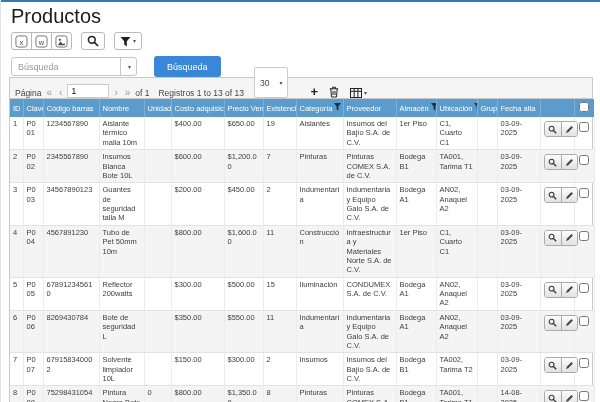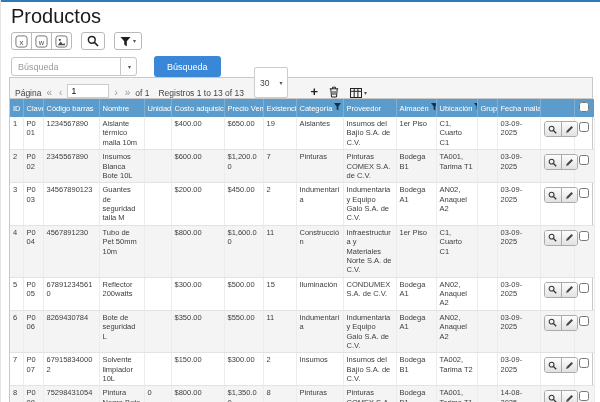--- a/index.html
+++ b/index.html
@@ -199,21 +199,21 @@
           </th>
           <th>
             <span class="th-flex">
               <span>Ubicación</span>
               <span><svg width="7" height="8" viewBox="0 0 8 9">
                   <path d="M0 0 H8 L5 3.8 V8.5 L3 7 V3.8 Z" fill="#16324d"></path>
                 </svg></span>
             </span>
           </th>
           <th>Grupo</th>
-          <th>Fecha malla</th>
+          <th>Fecha alta</th>
           <th></th>
           <th><input type="checkbox" style=""></th>
         </tr>
       </thead>
     <tbody>
         <tr>
           <td>1</td>
           <td>P001</td>
           <td>1234567890</td>
           <td>Aislante térmico malla 10m</td>

